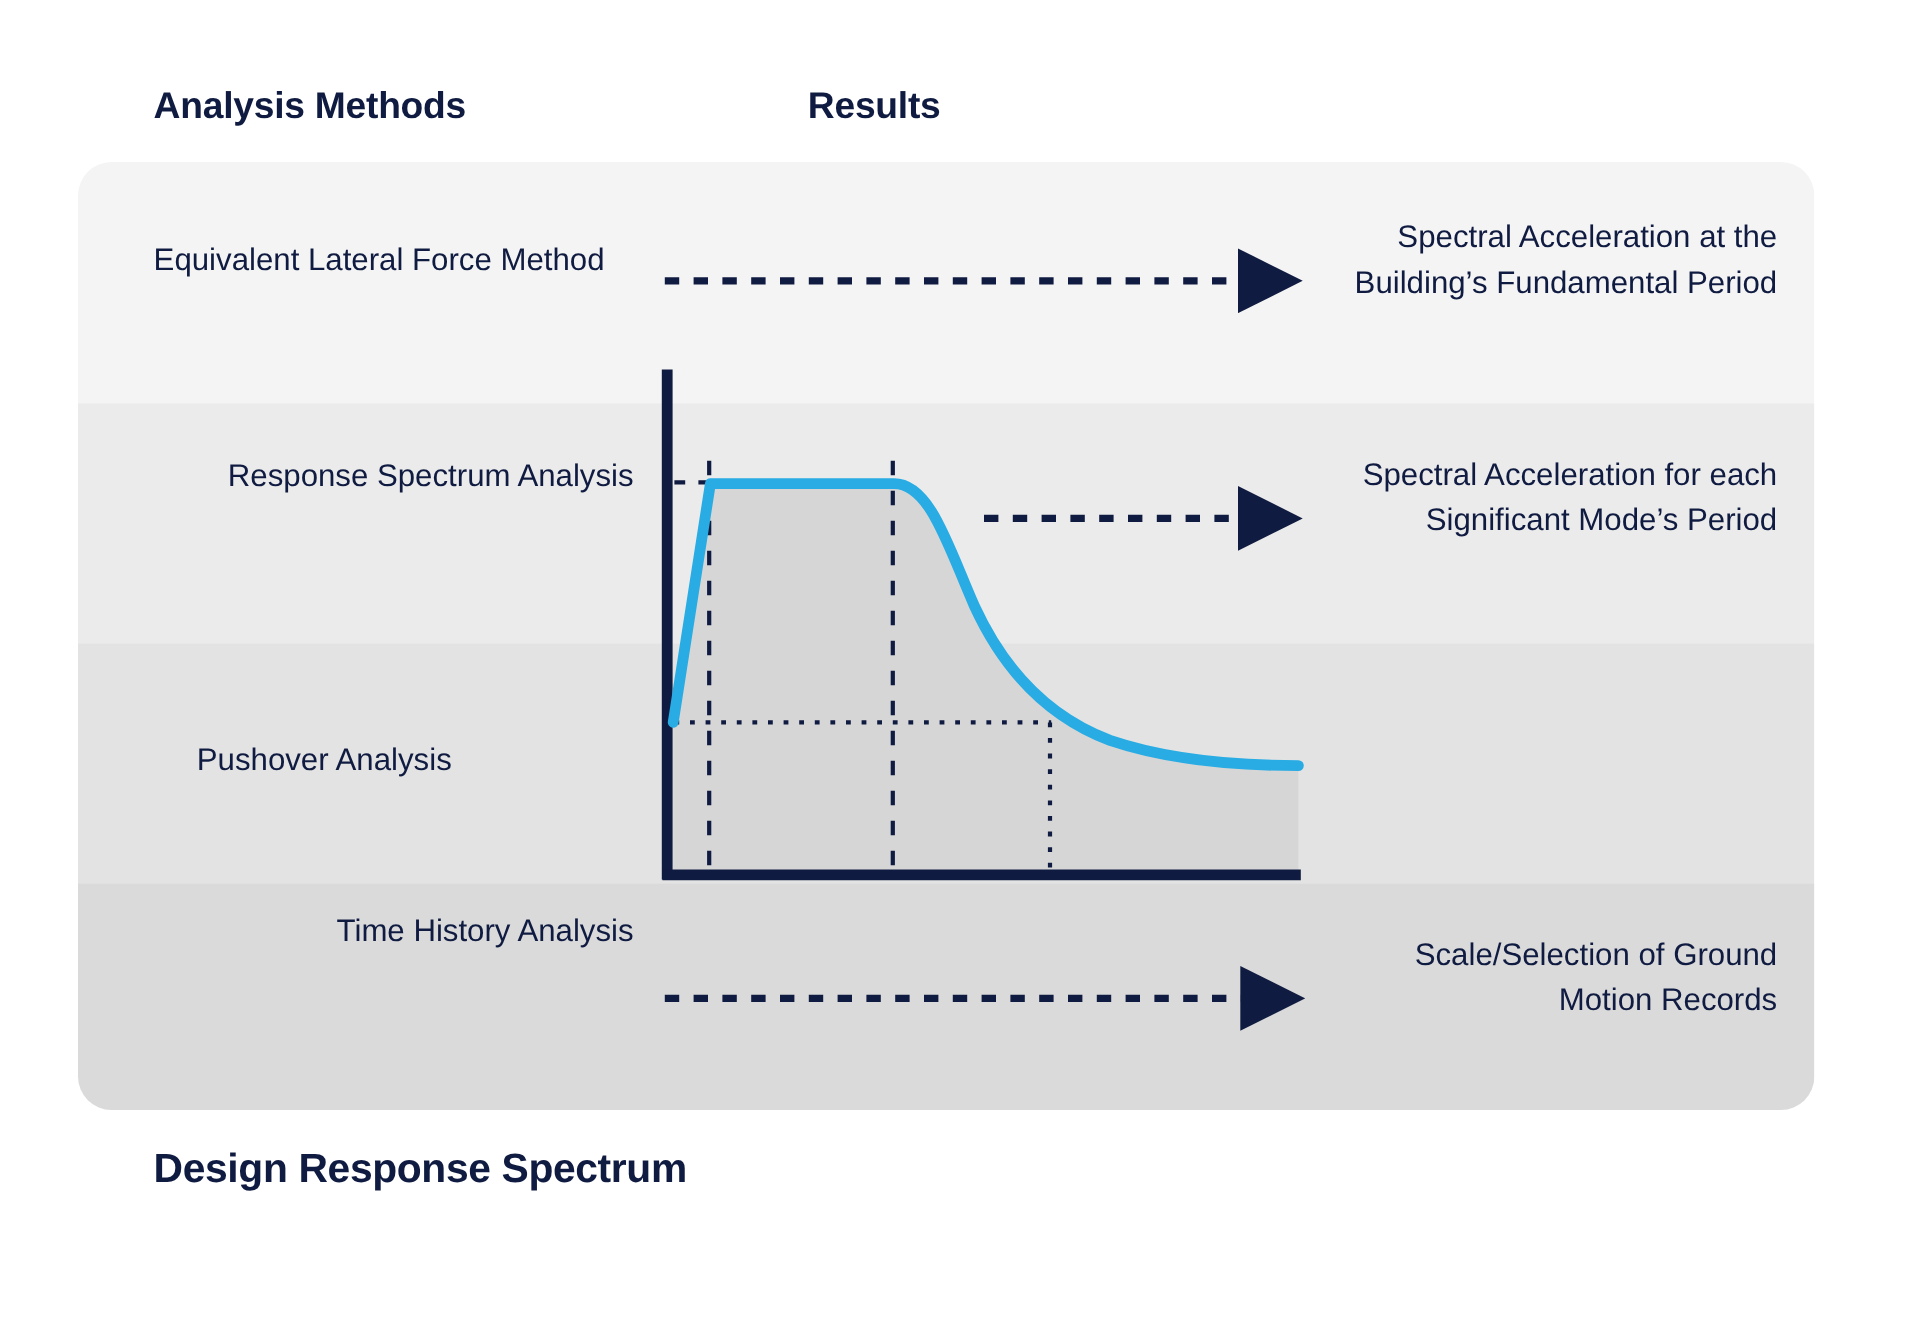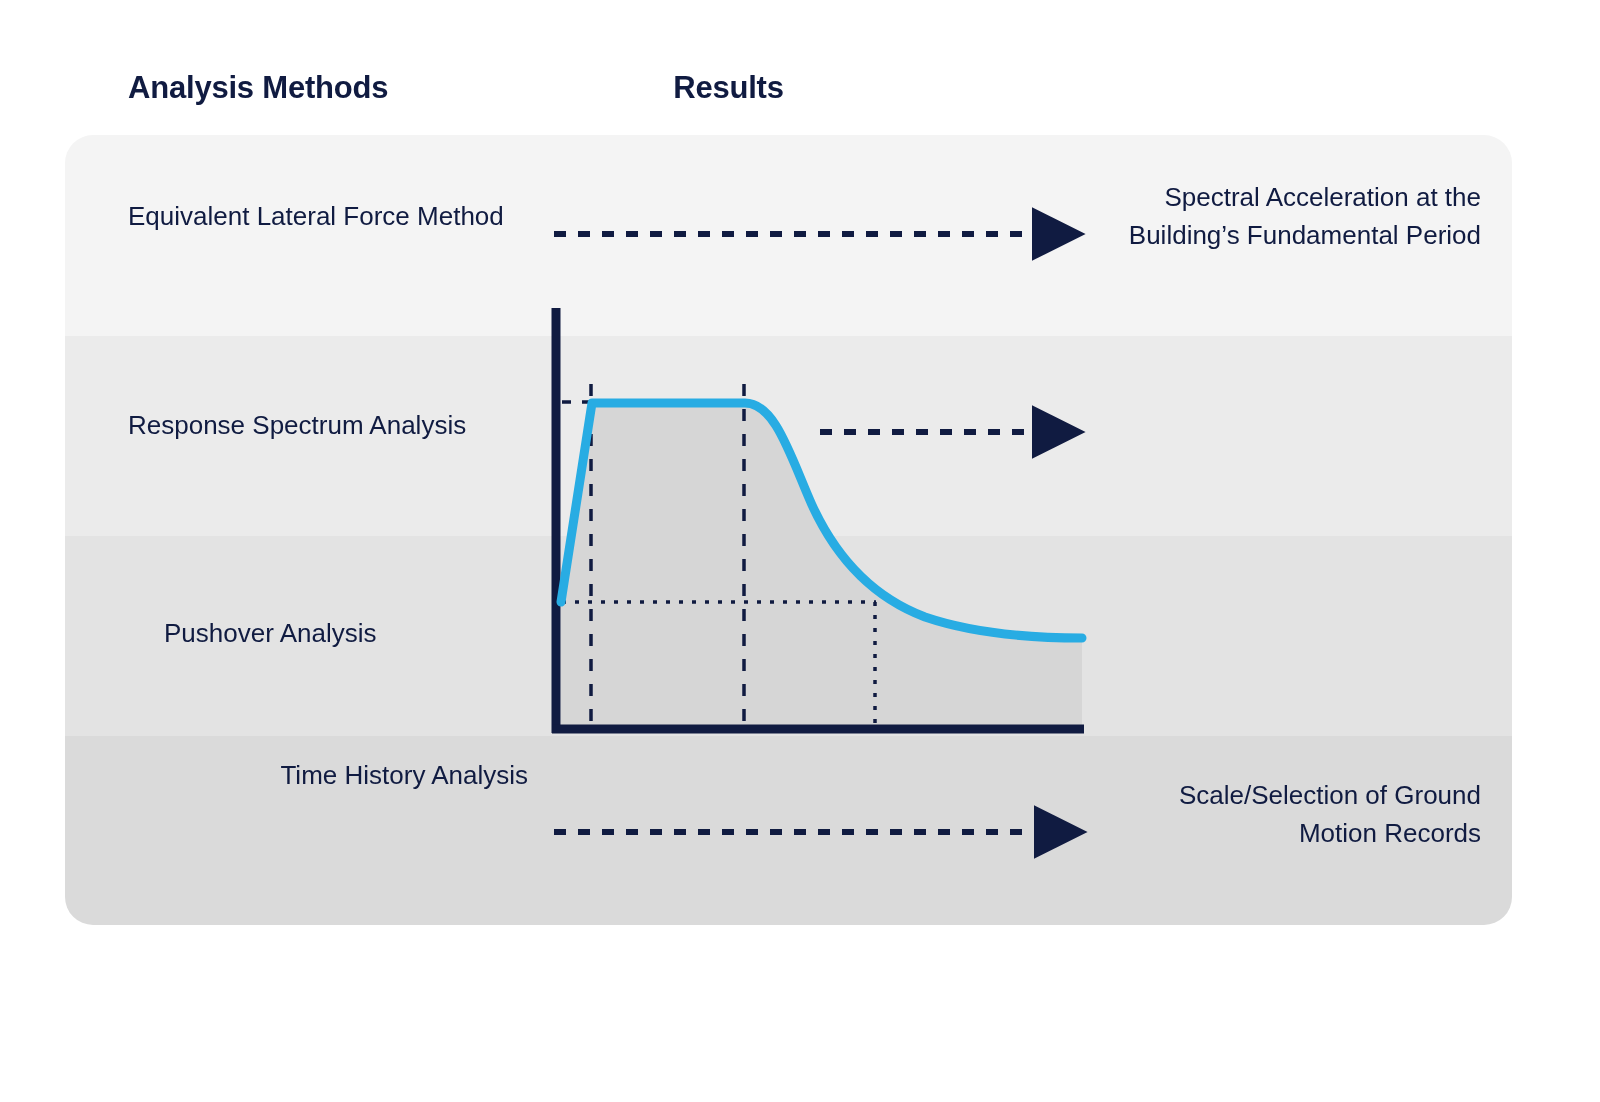--- a/index.html
+++ b/index.html
@@ -71,21 +71,21 @@
     text-align: right;
     font-size: 26px;
     line-height: 38px;
     font-weight: normal;
     color: #101b41;
     margin-left: 24px;
   }
   
   #method-0 { top: 197px; }
   #result-0 { top: 178px; }
-  #method-1 { top: 406px; }
+  #method-1 { top: 377px; text-align: right; }
   #result-1 { top: 376px; }
   #method-2 { top: 614px; margin-left: 36px; }
   #result-2 { top: 576px; }
   #method-3 { top: 756px; text-align: right; }
   #result-3 { top: 776px; }
 
   
   .chart-layer {
     position: absolute;
     left: 0;
@@ -119,20 +119,21 @@
     <div class="band band-0" style="background: rgb(244, 244, 244);"></div>
     <div class="band band-1" style="background: rgb(235, 235, 235);"></div>
     <div class="band band-2" style="background: rgb(227, 227, 227);"></div>
     <div class="band band-3" style="background: rgb(218, 218, 218);"></div>
   </div>
 
   <div class="row-method" id="method-0">Equivalent Lateral Force Method</div>
   <div class="row-result" id="result-0">Spectral Acceleration at the Building’s Fundamental Period</div>
 
   <div class="row-method" id="method-1">Response Spectrum Analysis</div>
+  <div class="row-result" id="result-1">Spectral Acceleration for each Significant Mode’s Period</div>
 
   <div class="row-method" id="method-2">Pushover Analysis</div>
 
   <div class="row-method" id="method-3">Time History Analysis</div>
   <div class="row-result" id="result-3">Scale/Selection of Ground Motion Records</div>
 
   <svg class="chart-layer" viewBox="0 0 1600 1102" width="1600" height="1102">
 
     <defs>
       <marker id="arrowhead" markerWidth="9" markerHeight="9" refX="0.4" refY="4.5" orient="auto" markerUnits="strokeWidth">
@@ -170,14 +171,15 @@
              C 840,566 880,600 925,617
              C 975,634 1035,638 1082,638" fill="none" stroke="#28ace3" stroke-width="9" stroke-linejoin="round" stroke-linecap="round"></path>
 
     <line x1="554" y1="234" x2="1034" y2="234" stroke="#101b41" stroke-width="6" stroke-dasharray="12 12" marker-end="url(#arrowhead)"></line>
 
     <line x1="820" y1="432" x2="1034" y2="432" stroke="#101b41" stroke-width="6" stroke-dasharray="12 12" marker-end="url(#arrowhead)"></line>
 
     <line x1="554" y1="832" x2="1036" y2="832" stroke="#101b41" stroke-width="6" stroke-dasharray="12 12" marker-end="url(#arrowhead)"></line>
   </svg>
 
+  <div id="caption">Design Response Spectrum</div>
 
 </div>
 
 </body></html>

